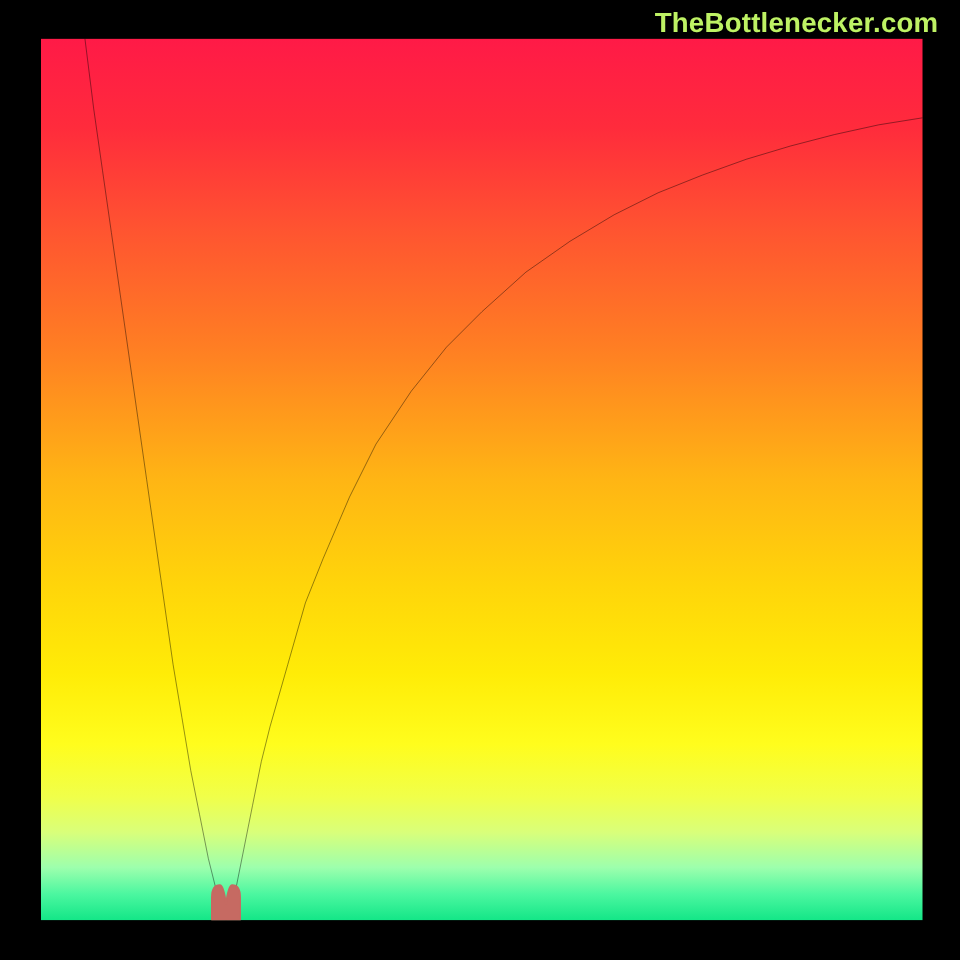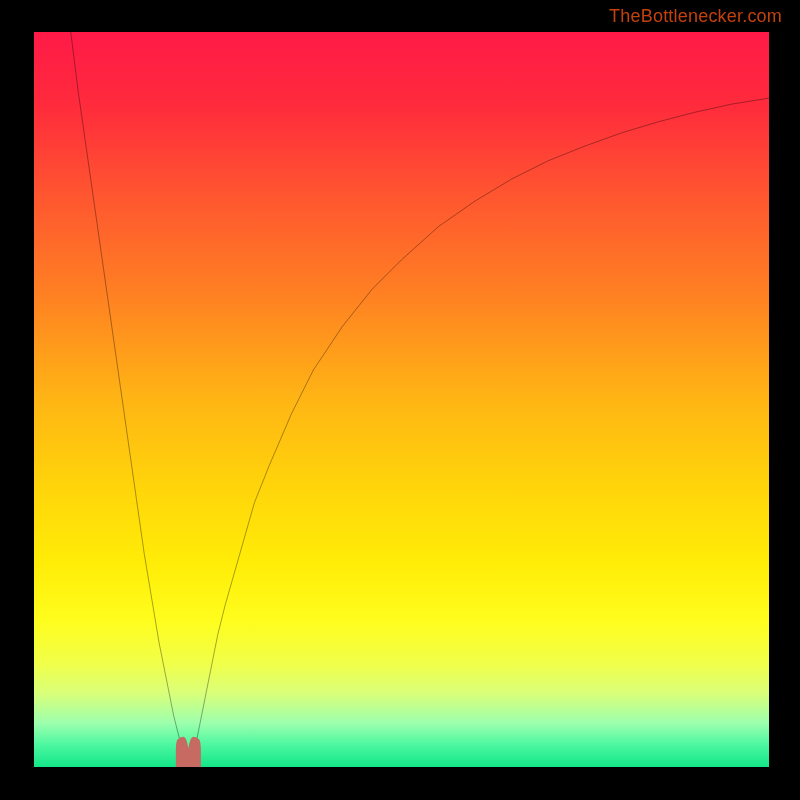--- a/index.html
+++ b/index.html
@@ -34,23 +34,23 @@
     inset: 0;
   }
   .bump {
     position: absolute;
     inset: 0;
   }
   .watermark {
     position: absolute;
     top: 6px;
     right: 18px;
-    color: #c2410c;
-    font-size: 18px;
-    font-weight: 400;
+    color: #bef264;
+    font-size: 23px;
+    font-weight: 700;
     letter-spacing: 0.2px;
   }
 </style>
 </head>
 <body>
 
 <div class="frame">
 
   <div class="watermark">TheBottlenecker.com</div>
 

